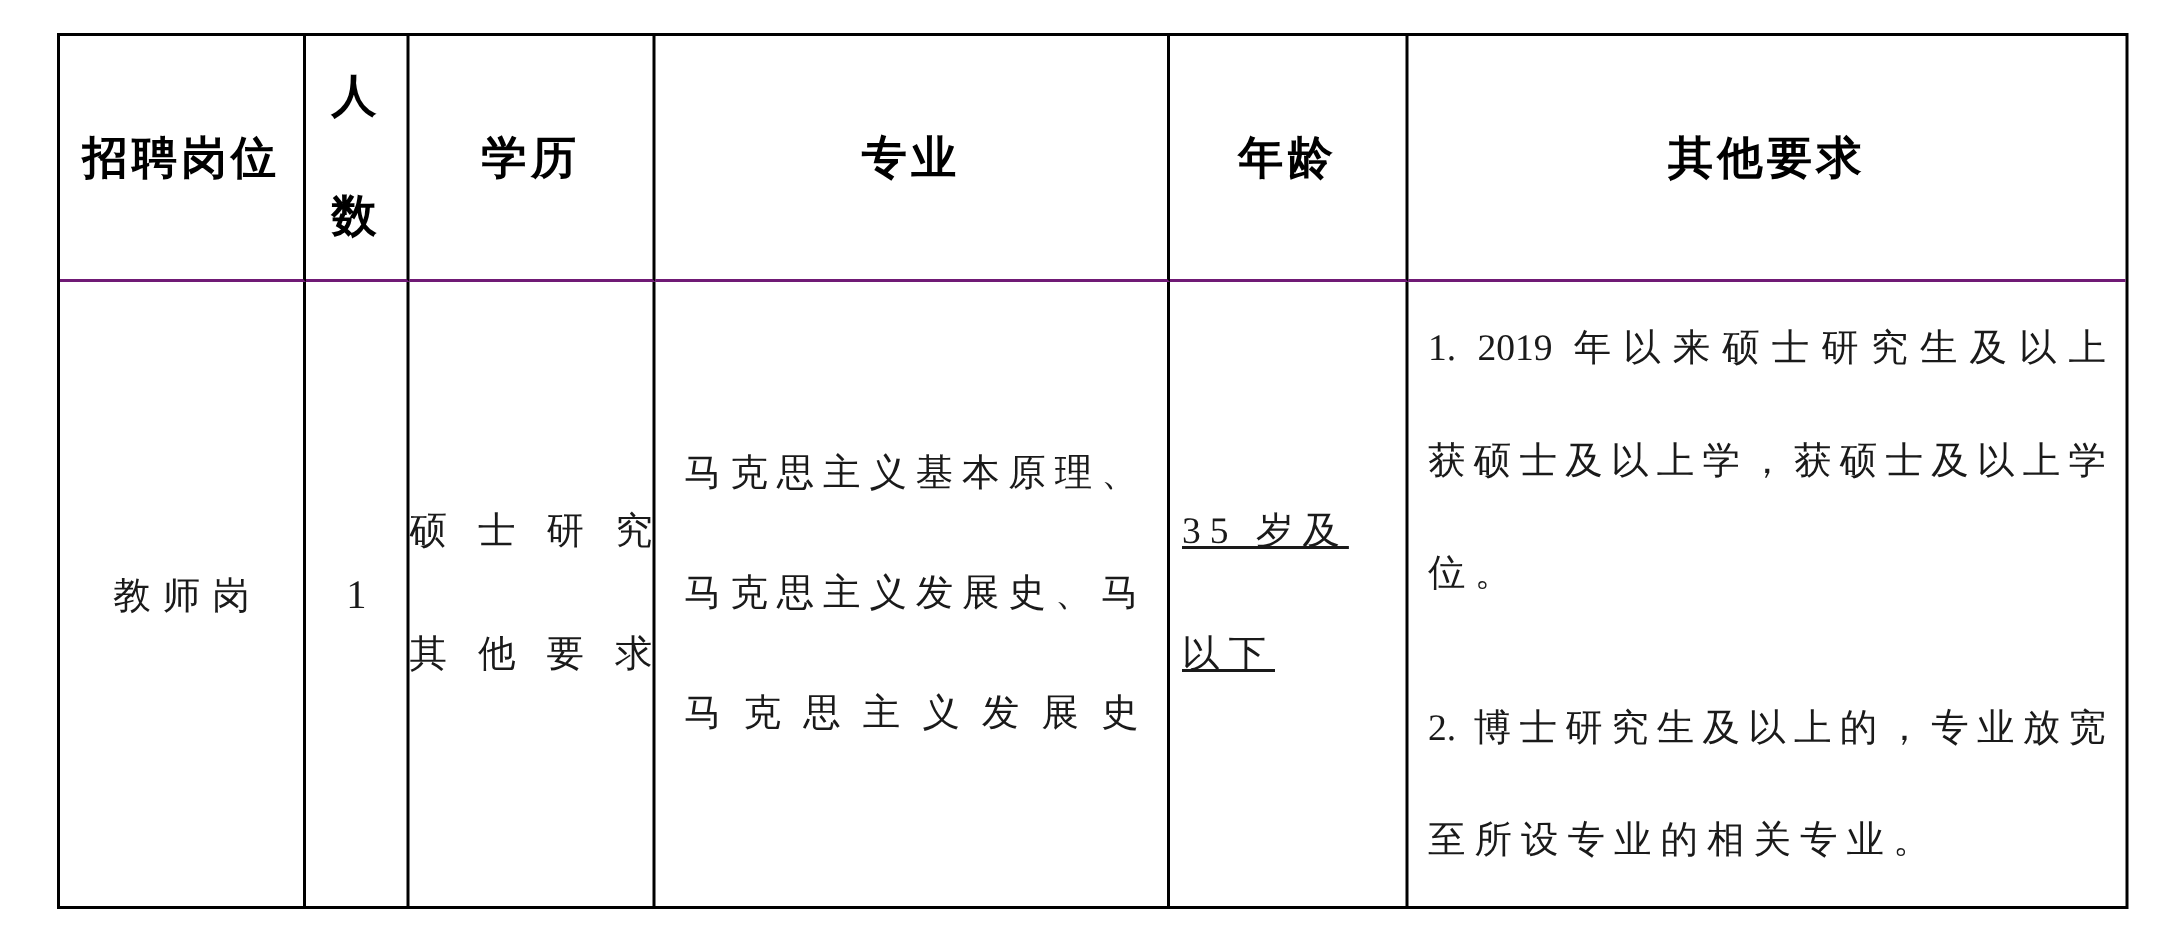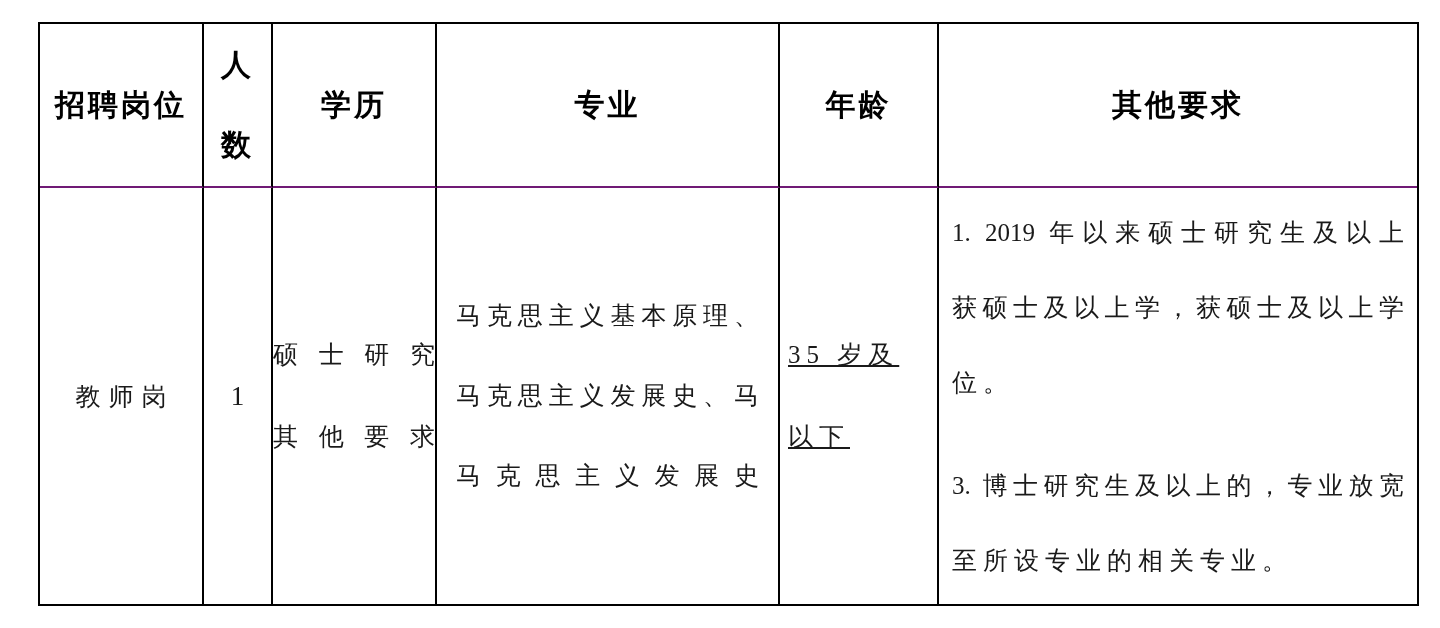--- a/index.html
+++ b/index.html
@@ -130,19 +130,19 @@
       <div class="cline">35 岁及</div>
       <div class="cline">以下</div>
     </div>
     <div class="cell td other-cell last-col">
       <div class="para">
         <div class="jline">1. 2019 年以来硕士研究生及以上</div>
         <div class="jline">获硕士及以上学，获硕士及以上学</div>
         <div class="lline">位。</div>
       </div>
       <div class="para">
-        <div class="jline">3. 博士研究生及以上的，专业放宽</div>
+        <div class="jline">2. 博士研究生及以上的，专业放宽</div>
         <div class="lline">至所设专业的相关专业。</div>
       </div>
     </div>
 
   </div>
 </div>
 
 </body></html>

